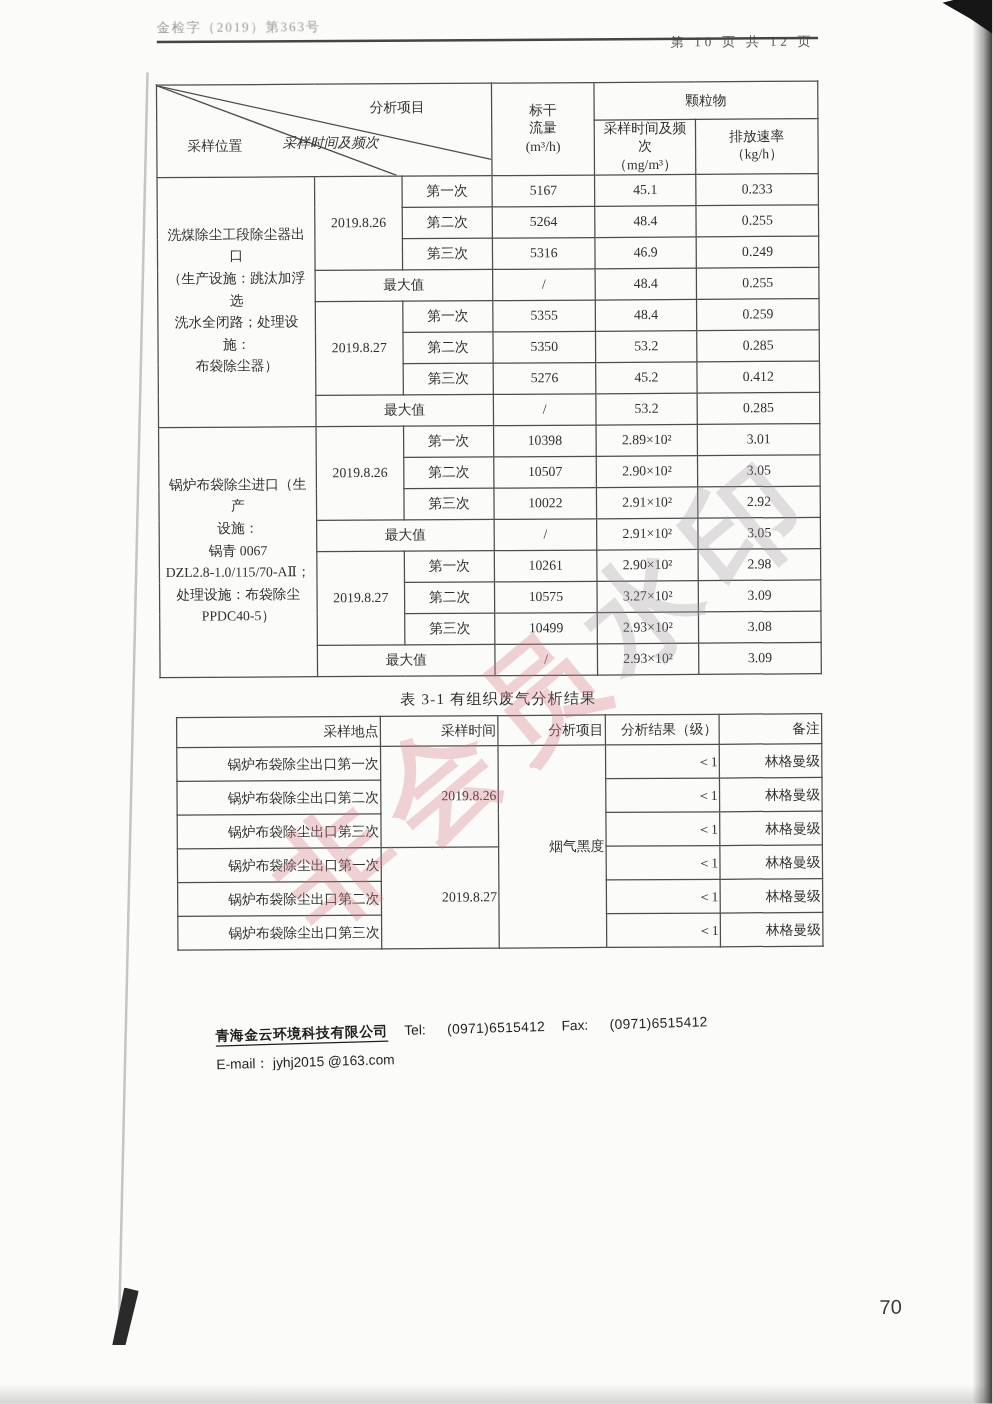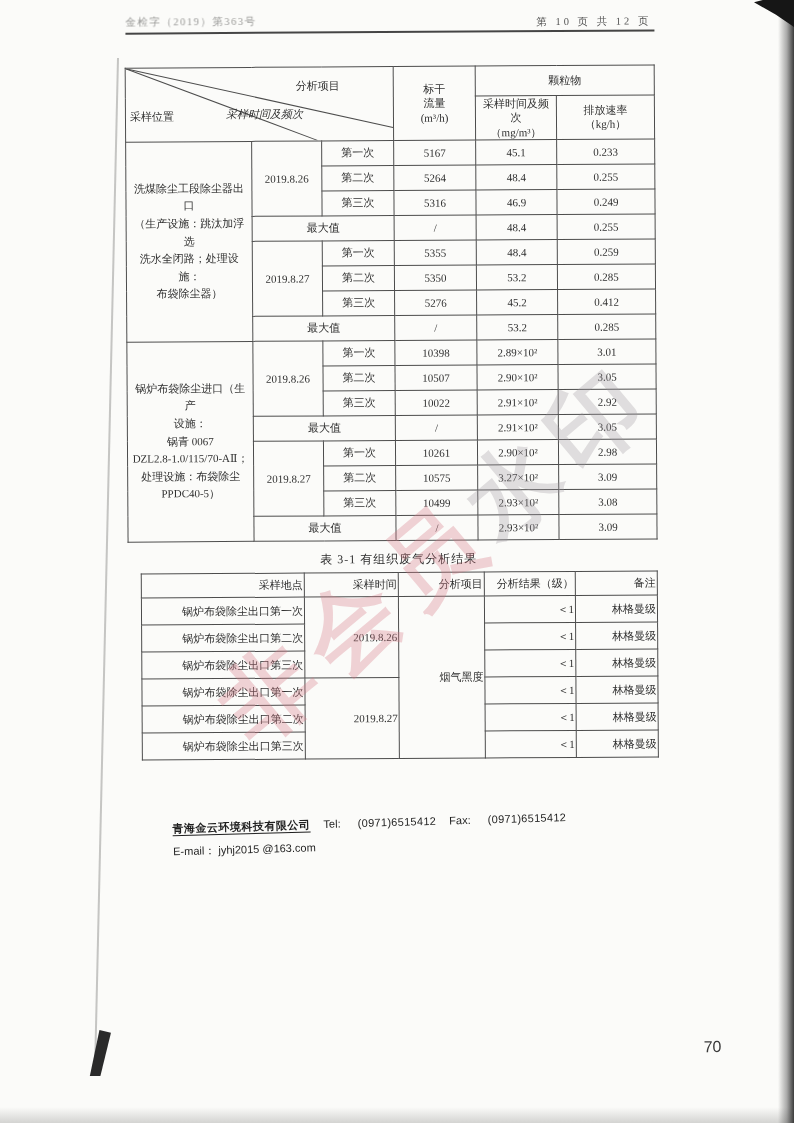--- a/index.html
+++ b/index.html
@@ -7,37 +7,37 @@
     position:relative; width:794px; height:1123px; margin:0 auto;
     background:#fbfbf9; overflow:hidden;
     font-family:"Liberation Serif","DejaVu Serif",serif; color:#2e2e2e;
   }
   .content { position:absolute; inset:0; transform:rotate(-0.35deg); transform-origin:50% 40%; }
 
   
   .pg-header { position:absolute; left:128px; top:12px; width:528px; height:18px; }
   .doc-no { position:absolute; left:0; top:2px; font-size:10.5px; letter-spacing:1.5px;
             color:#9a9a98; filter:blur(0.6px); }
-  .pg-info { position:absolute; right:2px; top:4px; font-size:10.5px; letter-spacing:3px; color:#565656; }
+  .pg-info { position:absolute; right:2px; top:16px; font-size:10.5px; letter-spacing:3px; color:#565656; }
   .header-rule { position:absolute; left:128px; top:31px; width:529px; height:2px; background:#454545; }
 
   
   .t1 { position:absolute; left:127px; top:66px; width:529px; border-collapse:collapse; table-layout:fixed; }
   .t1 td { border:1px solid #4d4d4d; font-size:11px; text-align:center; vertical-align:middle;
            padding:0 2px; color:#303030; }
   .t1 tr.h1 { height:30px; } .t1 tr.h2 { height:40px; } .t1 tr.r { height:25px; }
   .t1 .pre { white-space:pre-line; line-height:1.3; }
   .t1 .loc { white-space:pre-line; line-height:1.6; font-size:11px; padding:0 3px; }
   .corner { position:relative; padding:0 !important; }
   .corner svg { position:absolute; left:0; top:0; width:100%; height:100%; }
   .corner svg line { stroke:#4d4d4d; stroke-width:1; }
   .corner span { position:absolute; font-size:11px; white-space:nowrap; }
   .c-top { left:170px; top:11px; }
   .c-mid { left:100px; top:39px;font-style:italic; }
-  .c-bot { left:4px;  top:41px;text-align:right; }
+  .c-bot { left:24px;  top:41px;text-align:right; }
 
   
   .t2-title { position:absolute; left:140px; top:551px; width:516px; text-align:center;
               font-size:12px; letter-spacing:1px; color:#2c2c2c; }
   .t2 { position:absolute; left:140px; top:572px; width:516px; border-collapse:collapse; table-layout:fixed; }
   .t2 td { border:1px solid #4d4d4d; font-size:11px; text-align:right; vertical-align:middle; color:#303030; }
   .t2 tr.h { height:24px; } .t2 tr.r { height:27px; }
 
   
   .footer { position:absolute; left:170px; top:820px; font-family:"Liberation Sans","DejaVu Sans",sans-serif;

